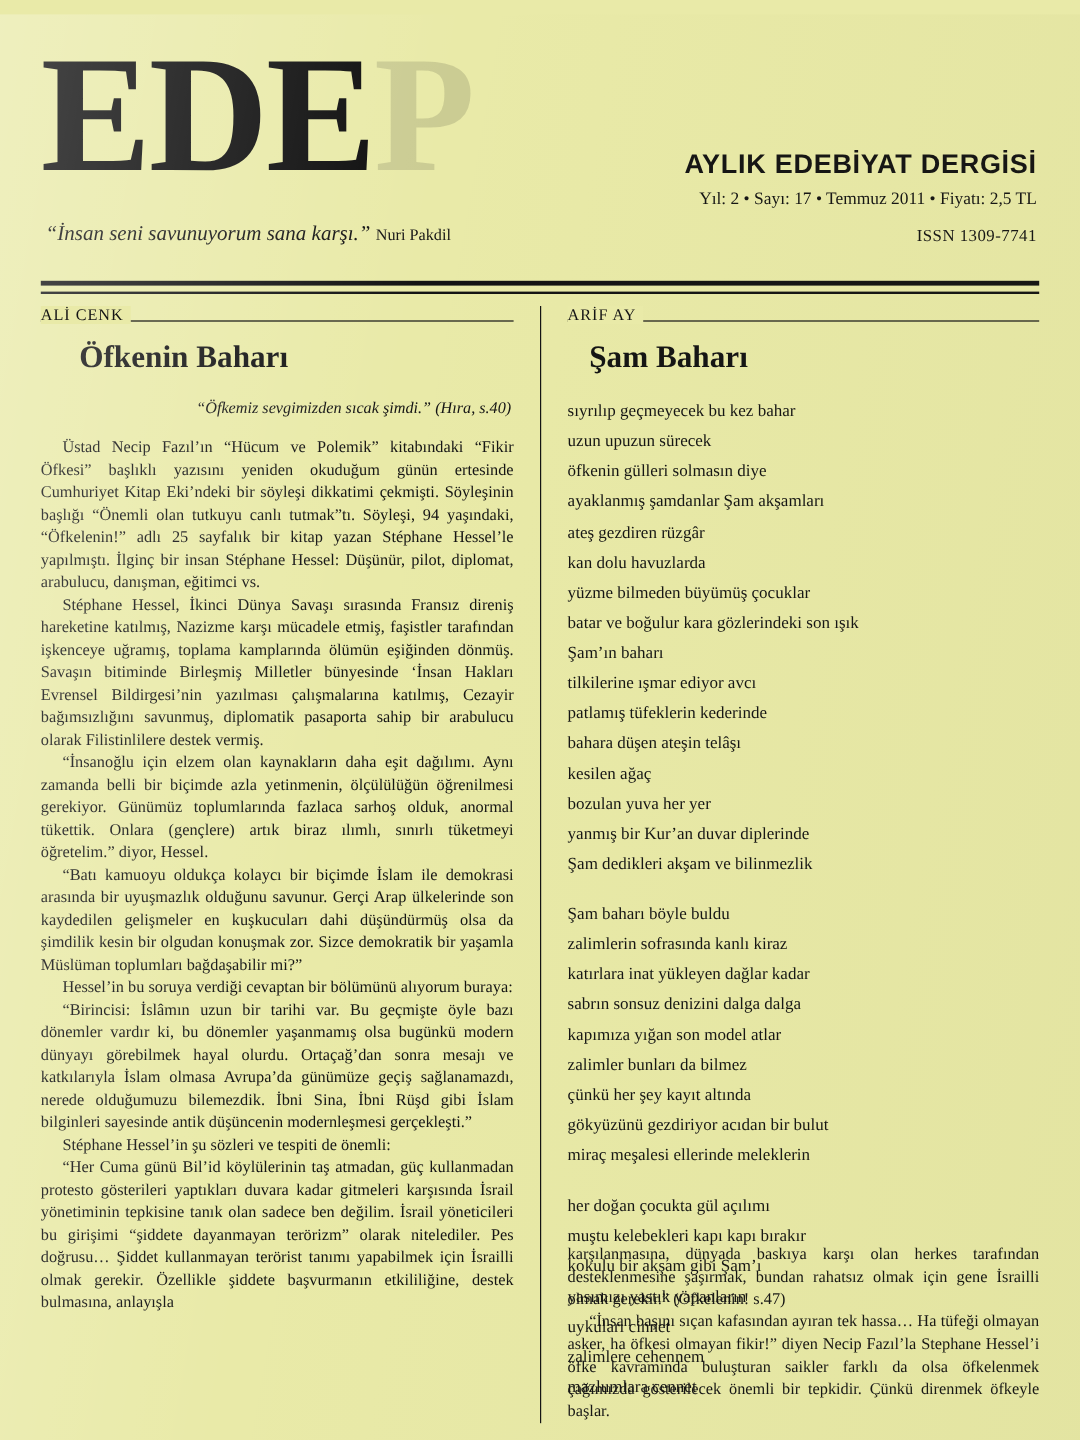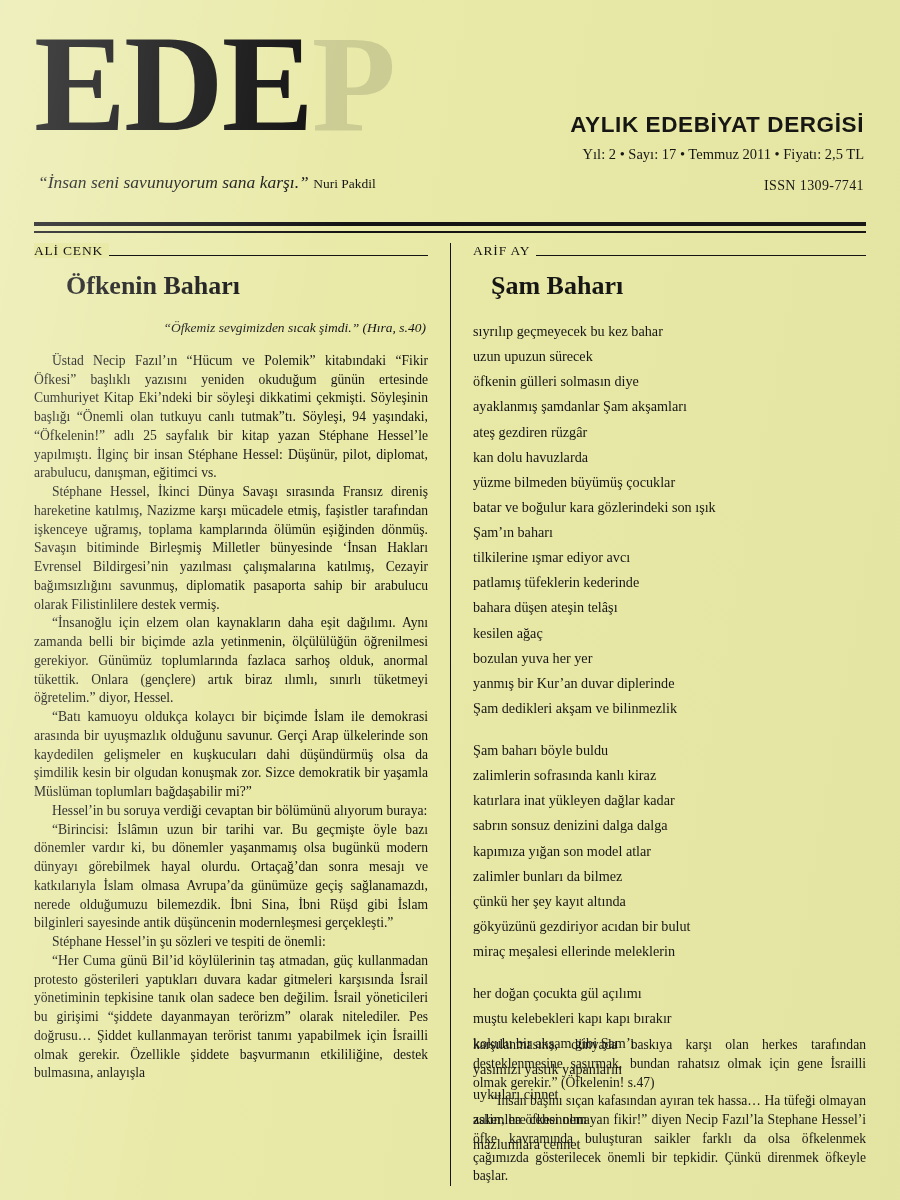--- a/index.html
+++ b/index.html
@@ -12,20 +12,21 @@
     background: #e9eaa8;
     font-family: "Liberation Serif", serif;
     color: #141414;
     overflow: hidden;
     position: relative;
   }
   .page {
     position: absolute;
     inset: 0;
     padding: 0;
+    margin-top: 12px;
   }
 
   
   .masthead {
     position: relative;
     height: 215px;
   }
   .logo {
     position: absolute;
     left: 34px;

